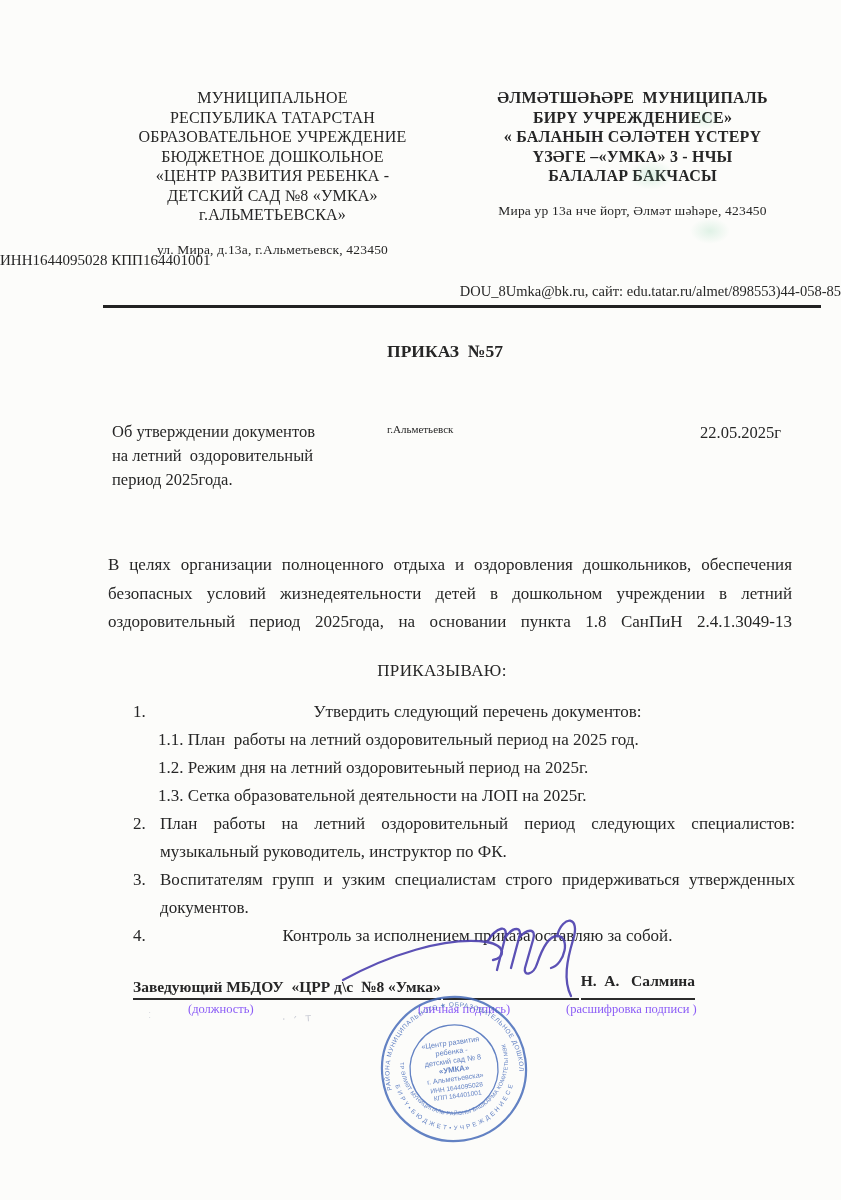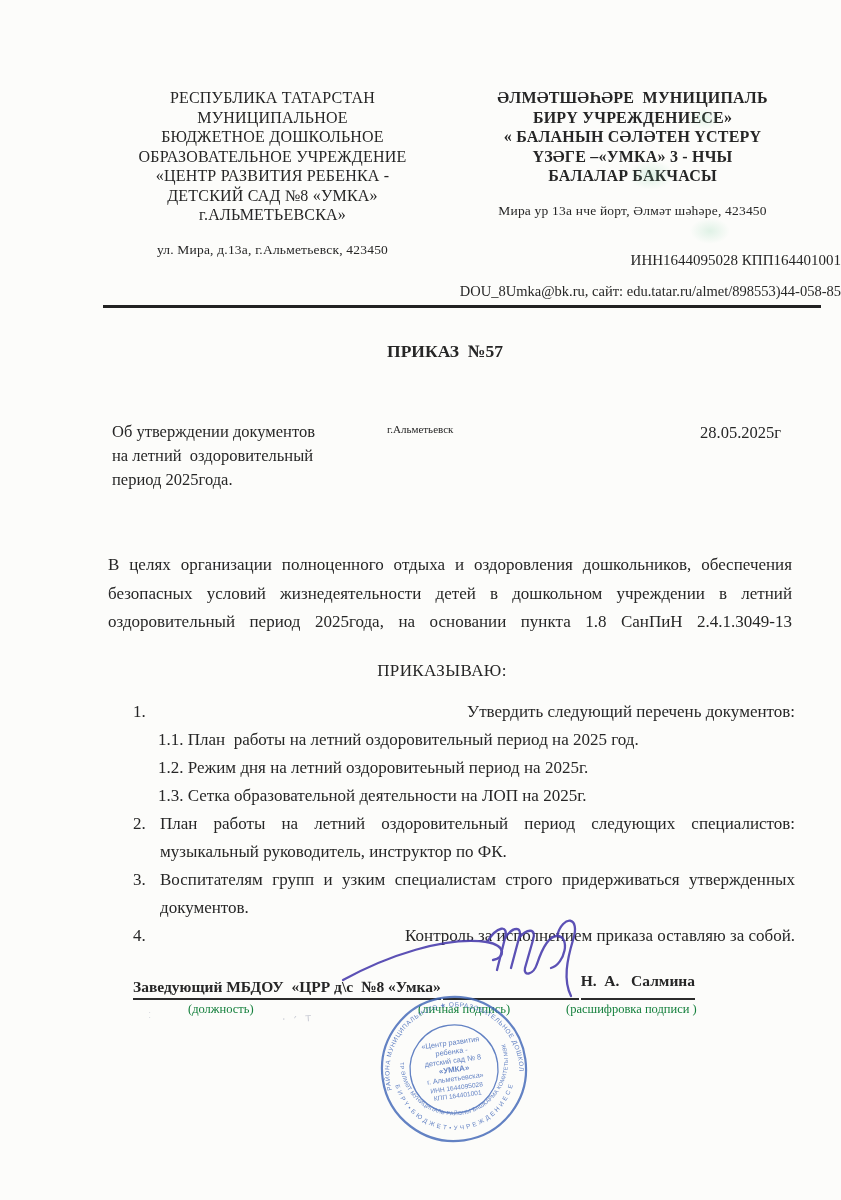--- a/index.html
+++ b/index.html
@@ -6,47 +6,47 @@
   body{width:841px;height:1200px;background:#ffffff;font-family:"Liberation Serif","DejaVu Serif",serif;color:#262626;position:relative;overflow:hidden;}
   .page{position:absolute;inset:0;background:#fcfcfa;}
 
   
   .hdr-col{position:absolute;top:88px;text-align:center;line-height:19.5px;font-size:16px;letter-spacing:.2px;}
   .hdr-left{left:100px;width:345px;}
   .hdr-right{left:460px;width:345px;font-weight:bold;}
   .hdr-line{white-space:pre-wrap;}
   .hdr-addr{font-size:13.5px;font-weight:normal;line-height:17px;margin-top:16px;}
   .hdr-right .hdr-addr{font-weight:normal;}
-  .inn-line{position:absolute;top:252px;left:0;width:100%;text-align:right;font-size:15px;}
+  .inn-line{position:absolute;top:252px;left:0;width:100%;text-align:left;font-size:15px;}
   .contact-line{position:absolute;top:283px;left:0;width:100%;text-align:right;font-size:14.5px;}
   .rule{position:absolute;top:305px;left:103px;width:718px;height:3px;background:#222;}
 
   
   .order-title{position:absolute;top:341px;left:0;width:890px;text-align:center;font-weight:bold;font-size:17.5px;white-space:pre;}
   .subject{position:absolute;top:420px;left:112px;width:245px;font-size:16.5px;line-height:24px;white-space:pre-wrap;}
   .city{position:absolute;top:423px;left:387px;font-size:11px;}
   .date{position:absolute;top:423px;left:700px;font-size:16.5px;}
 
   
   .preamble{position:absolute;top:534px;left:108px;width:684px;font-size:17px;line-height:28.6px;text-align:justify;text-justify:inter-word;}
   .preamble::after{content:"";display:inline-block;width:100%;}
   .directive{position:absolute;top:661px;left:0;width:884px;text-align:center;font-size:17px;letter-spacing:.4px;}
   .olist{position:absolute;top:698px;left:133px;width:662px;font-size:17px;line-height:28px;}
   .li{display:flex;}
   .li .num{width:27px;flex:0 0 27px;}
   .li .txt{flex:1;text-align:justify;}
-  .li .txt.nojust{text-align:right;}
+  .li .txt.nojust{text-align:center;}
   .sub{padding-left:25px;white-space:pre-wrap;}
 
   
   .sigrow{position:absolute;top:972px;left:133px;width:562px;display:flex;align-items:flex-end;font-size:15.5px;font-weight:bold;}
   .sig-role{border-bottom:2px solid #2b2b2b;padding-bottom:2px;white-space:pre;}
   .sig-line{flex:1;border-bottom:2px solid #2b2b2b;height:20px;margin:0 2px;}
   .sig-name{border-bottom:2px solid #2b2b2b;padding-bottom:8px;white-space:pre;}
-  .sublabel{position:absolute;top:1002px;font-size:12.5px;color:#15803d;}
+  .sublabel{position:absolute;top:1002px;font-size:12.5px;color:#8b5cf6;}
   .lbl-pos{left:188px;}
   .lbl-sign{left:418px;font-family:Liberation Serif, serif;}
   .lbl-name{left:566px;}
 
   
   .sig-svg{position:absolute;left:335px;top:918px;}
   .stamp{position:absolute;left:368px;top:983px;opacity:.82;transform:rotate(-8deg);}
   .speck{position:absolute;border-radius:50%;}
   .speck.green1{left:628px;top:160px;width:46px;height:30px;background:radial-gradient(ellipse,rgba(110,200,150,.22),rgba(110,200,150,0) 70%);}
   .speck.green2{left:690px;top:218px;width:40px;height:26px;background:radial-gradient(ellipse,rgba(110,200,150,.20),rgba(110,200,150,0) 70%);}
@@ -54,24 +54,24 @@
   .pencil{position:absolute;font-size:11px;color:#8a8fa6;opacity:.45;font-family:"DejaVu Sans",sans-serif;letter-spacing:2px;}
   .p1{left:282px;top:1012px;transform:rotate(-4deg);}
   .p2{left:148px;top:1008px;opacity:.3;}
 </style>
 </head>
 <body>
 
 <div class="page">
 
   <div class="hdr-col hdr-left">
+    <div class="hdr-line">МУНИЦИПАЛЬНОЕ</div>
     <div class="hdr-line">РЕСПУБЛИКА ТАТАРСТАН</div>
-    <div class="hdr-line">МУНИЦИПАЛЬНОЕ</div>
+    <div class="hdr-line">ОБРАЗОВАТЕЛЬНОЕ УЧРЕЖДЕНИЕ</div>
     <div class="hdr-line">БЮДЖЕТНОЕ ДОШКОЛЬНОЕ</div>
-    <div class="hdr-line">ОБРАЗОВАТЕЛЬНОЕ УЧРЕЖДЕНИЕ</div>
     <div class="hdr-line">«ЦЕНТР РАЗВИТИЯ РЕБЕНКА -</div>
     <div class="hdr-line">ДЕТСКИЙ САД №8 «УМКА»</div>
     <div class="hdr-line">г.АЛЬМЕТЬЕВСКА»</div>
     <div class="hdr-addr">ул. Мира, д.13а, г.Альметьевск, 423450</div>
   </div>
 
   <div class="hdr-col hdr-right">
     <div class="hdr-line">ӘЛМӘТШӘҺӘРЕ  МУНИЦИПАЛЬ</div>
     <div class="hdr-line">БИРҮ УЧРЕЖДЕНИЕСЕ»</div>
     <div class="hdr-line">« БАЛАНЫН СӘЛӘТЕН ҮСТЕРҮ</div>
@@ -82,21 +82,21 @@
 
   <div class="inn-line">ИНН1644095028 КПП164401001</div>
   <div class="contact-line">DOU_8Umka@bk.ru, сайт: edu.tatar.ru/almet/898553)44-058-85</div>
   <div class="rule"></div>
 
   <div class="order-title">ПРИКАЗ  №57</div>
   <div class="subject">Об утверждении документов
 на летний  оздоровительный
 период 2025года.</div>
   <div class="city">г.Альметьевск</div>
-  <div class="date">28.05.2025г</div>
+  <div class="date">22.05.2025г</div>
 
   <p class="preamble">В целях организации полноценного отдыха и оздоровления дошкольников, обеспечения безопасных условий жизнедеятельности детей в дошкольном учреждении в летний оздоровительный период 2025года, на основании  пункта  1.8 СанПиН 2.4.1.3049-13</p>
   <div class="directive">ПРИКАЗЫВАЮ:</div>
 
   <div class="olist">
     <div class="li">
       <span class="num">1.</span>
       <span class="txt nojust">Утвердить следующий перечень документов:</span>
     </div>
     <div class="sub">1.1. План  работы на летний оздоровительный период на 2025 год.</div>

